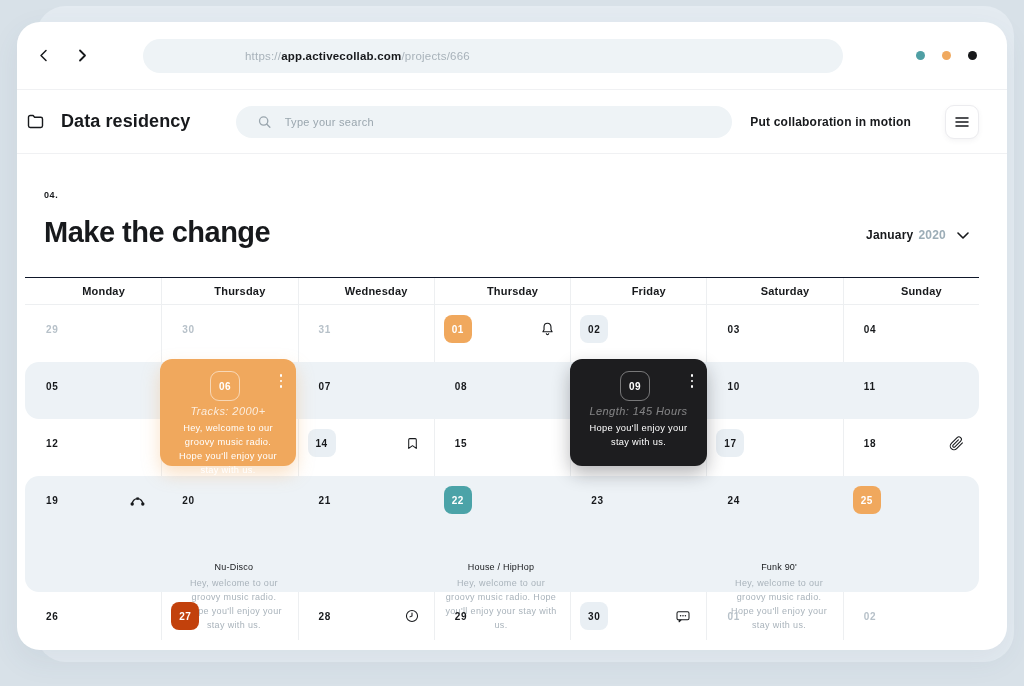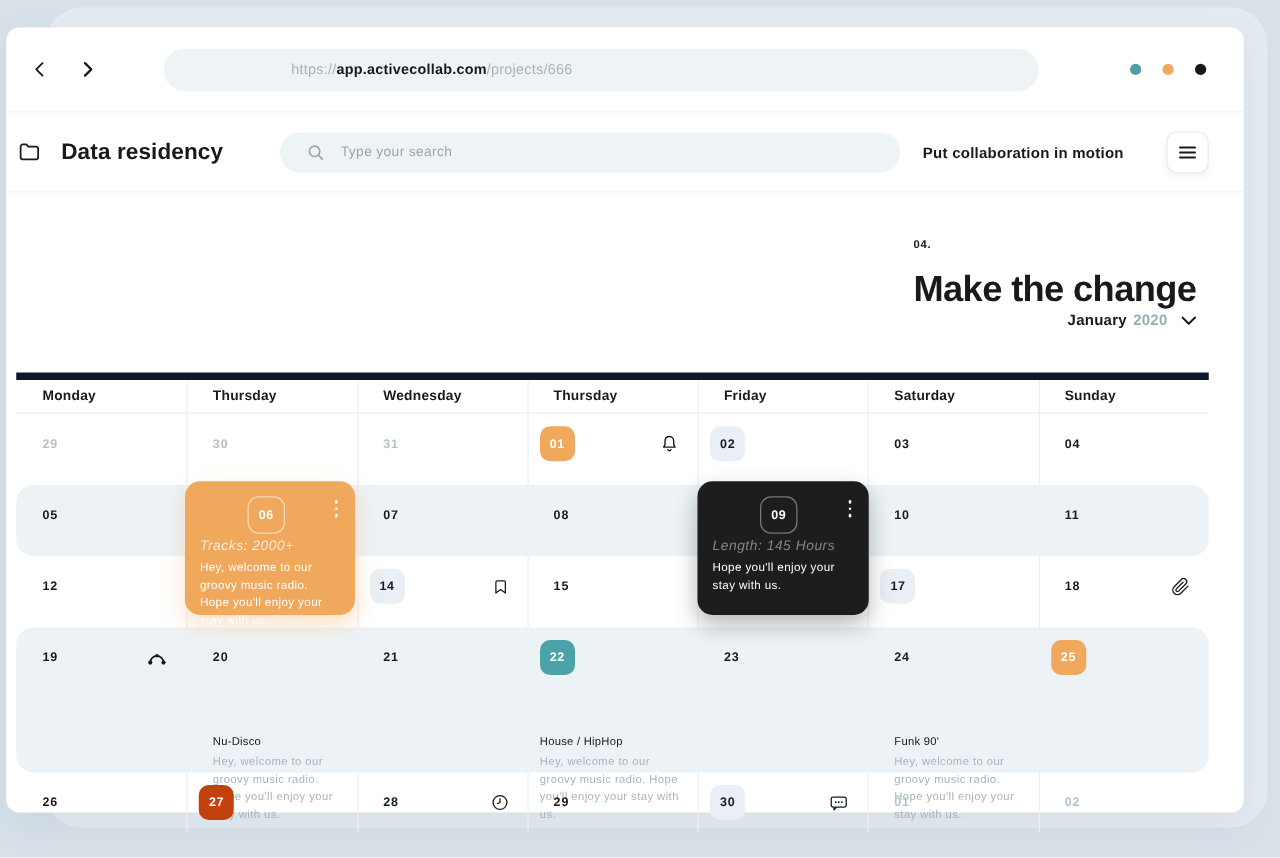--- a/index.html
+++ b/index.html
@@ -9,22 +9,22 @@
     background:#d8e1e8;
     font-family:"Liberation Sans", sans-serif;
     color:#17191c;
     overflow:hidden;
   }
   .backdrop {
     position:absolute; left:36px; top:6px; width:978px; height:656px;
     background:#e4ebf1; border-radius:30px;
   }
   .window {
-    position:absolute; left:5px; top:22px; width:990px; height:628px;
-    background:#ffffff; border-radius:10px;
+    position:absolute; left:17px; top:22px; width:990px; height:628px;
+    background:#ffffff; border-radius:23px;
     box-shadow:0 10px 30px rgba(70,90,110,.08);
   }
   
   .browser { height:68px; display:flex; align-items:center; padding:0 30px 0 16px; border-bottom:1px solid #f0f1f3; }
   .nav-btn { background:none; border:none; padding:4px 6px; cursor:pointer; display:flex; align-items:center; }
   .nav-btn + .nav-btn { margin-left:18px; }
   .url-pill {
     margin-left:50px; width:700px; height:34px; background:#eef3f6; border-radius:17px;
     display:flex; align-items:center; padding-left:102px;
     font-size:11.5px; letter-spacing:.2px; color:#a8b2ba; white-space:nowrap;
@@ -44,29 +44,29 @@
     font-size:11px; letter-spacing:.3px; color:#5a646c; font-family:inherit;
   }
   .search-pill input::placeholder { color:#9aa6ae; }
   .tagline { margin-left:auto; font-size:12px; font-weight:700; letter-spacing:.2px;padding-left:10px; }
   .menu-btn {
     margin-left:34px; width:34px; height:34px; border:1px solid #ececef; border-radius:9px;
     background:#fff; display:flex; align-items:center; justify-content:center; cursor:pointer;
     box-shadow:0 2px 5px rgba(60,70,80,.06);
   }
   
-  .titlebar { display:flex; justify-content:space-between; align-items:flex-end; padding:36px 38px 28px 27px;flex-direction:column; }
+  .titlebar { display:flex; justify-content:space-between; align-items:flex-end; padding:36px 38px 28px 27px; }
   .sec-index { font-size:9px; font-weight:700; letter-spacing:.6px; }
   .sec-title { font-size:29px; font-weight:700; letter-spacing:-.5px; margin-top:16px; }
   .month-select { display:flex; align-items:center; gap:5px; margin-bottom:7px; cursor:pointer; }
   .month-select .m { font-size:12px; font-weight:700; letter-spacing:.2px; }
   .month-select .y { font-size:12px; font-weight:700; letter-spacing:.2px; color:#9cadb7; }
   .month-select svg { margin-left:6px; }
   
-  .cal { position:relative; margin-left:8px; width:954px; border-top:6px solid #0f172a; }
+  .cal { position:relative; margin-left:8px; width:954px; border-top:1px solid #0f172a;text-align:center; }
   .divider { position:absolute; top:0; bottom:0; width:1px; background:#edeff1; z-index:0; }
   .cal-head { position:relative; z-index:2; display:grid; grid-template-columns:repeat(7,1fr); height:27px; border-bottom:1px solid #edeff1; align-items:center; }
   .cal-head .dh { padding-left:21px; font-size:11px; font-weight:700; letter-spacing:.2px; }
   .cal-body { position:relative; display:grid; grid-template-columns:repeat(7,1fr); grid-template-rows:57px 57px 57px 116px 48px; }
   .strip { position:absolute; left:0; right:0; background:#edf2f6; border-radius:14px; z-index:1; }
   .strip.r2 { top:57px; height:57px; }
   .strip.r4 { top:171px; height:116px; }
   .cell { position:relative; z-index:2; }
   .cell-head { display:flex; justify-content:space-between; align-items:center; height:28px; margin:10px 15px 0 21px; }
   .cell.has-badge .cell-head { margin:10px 15px 0 10px; }

